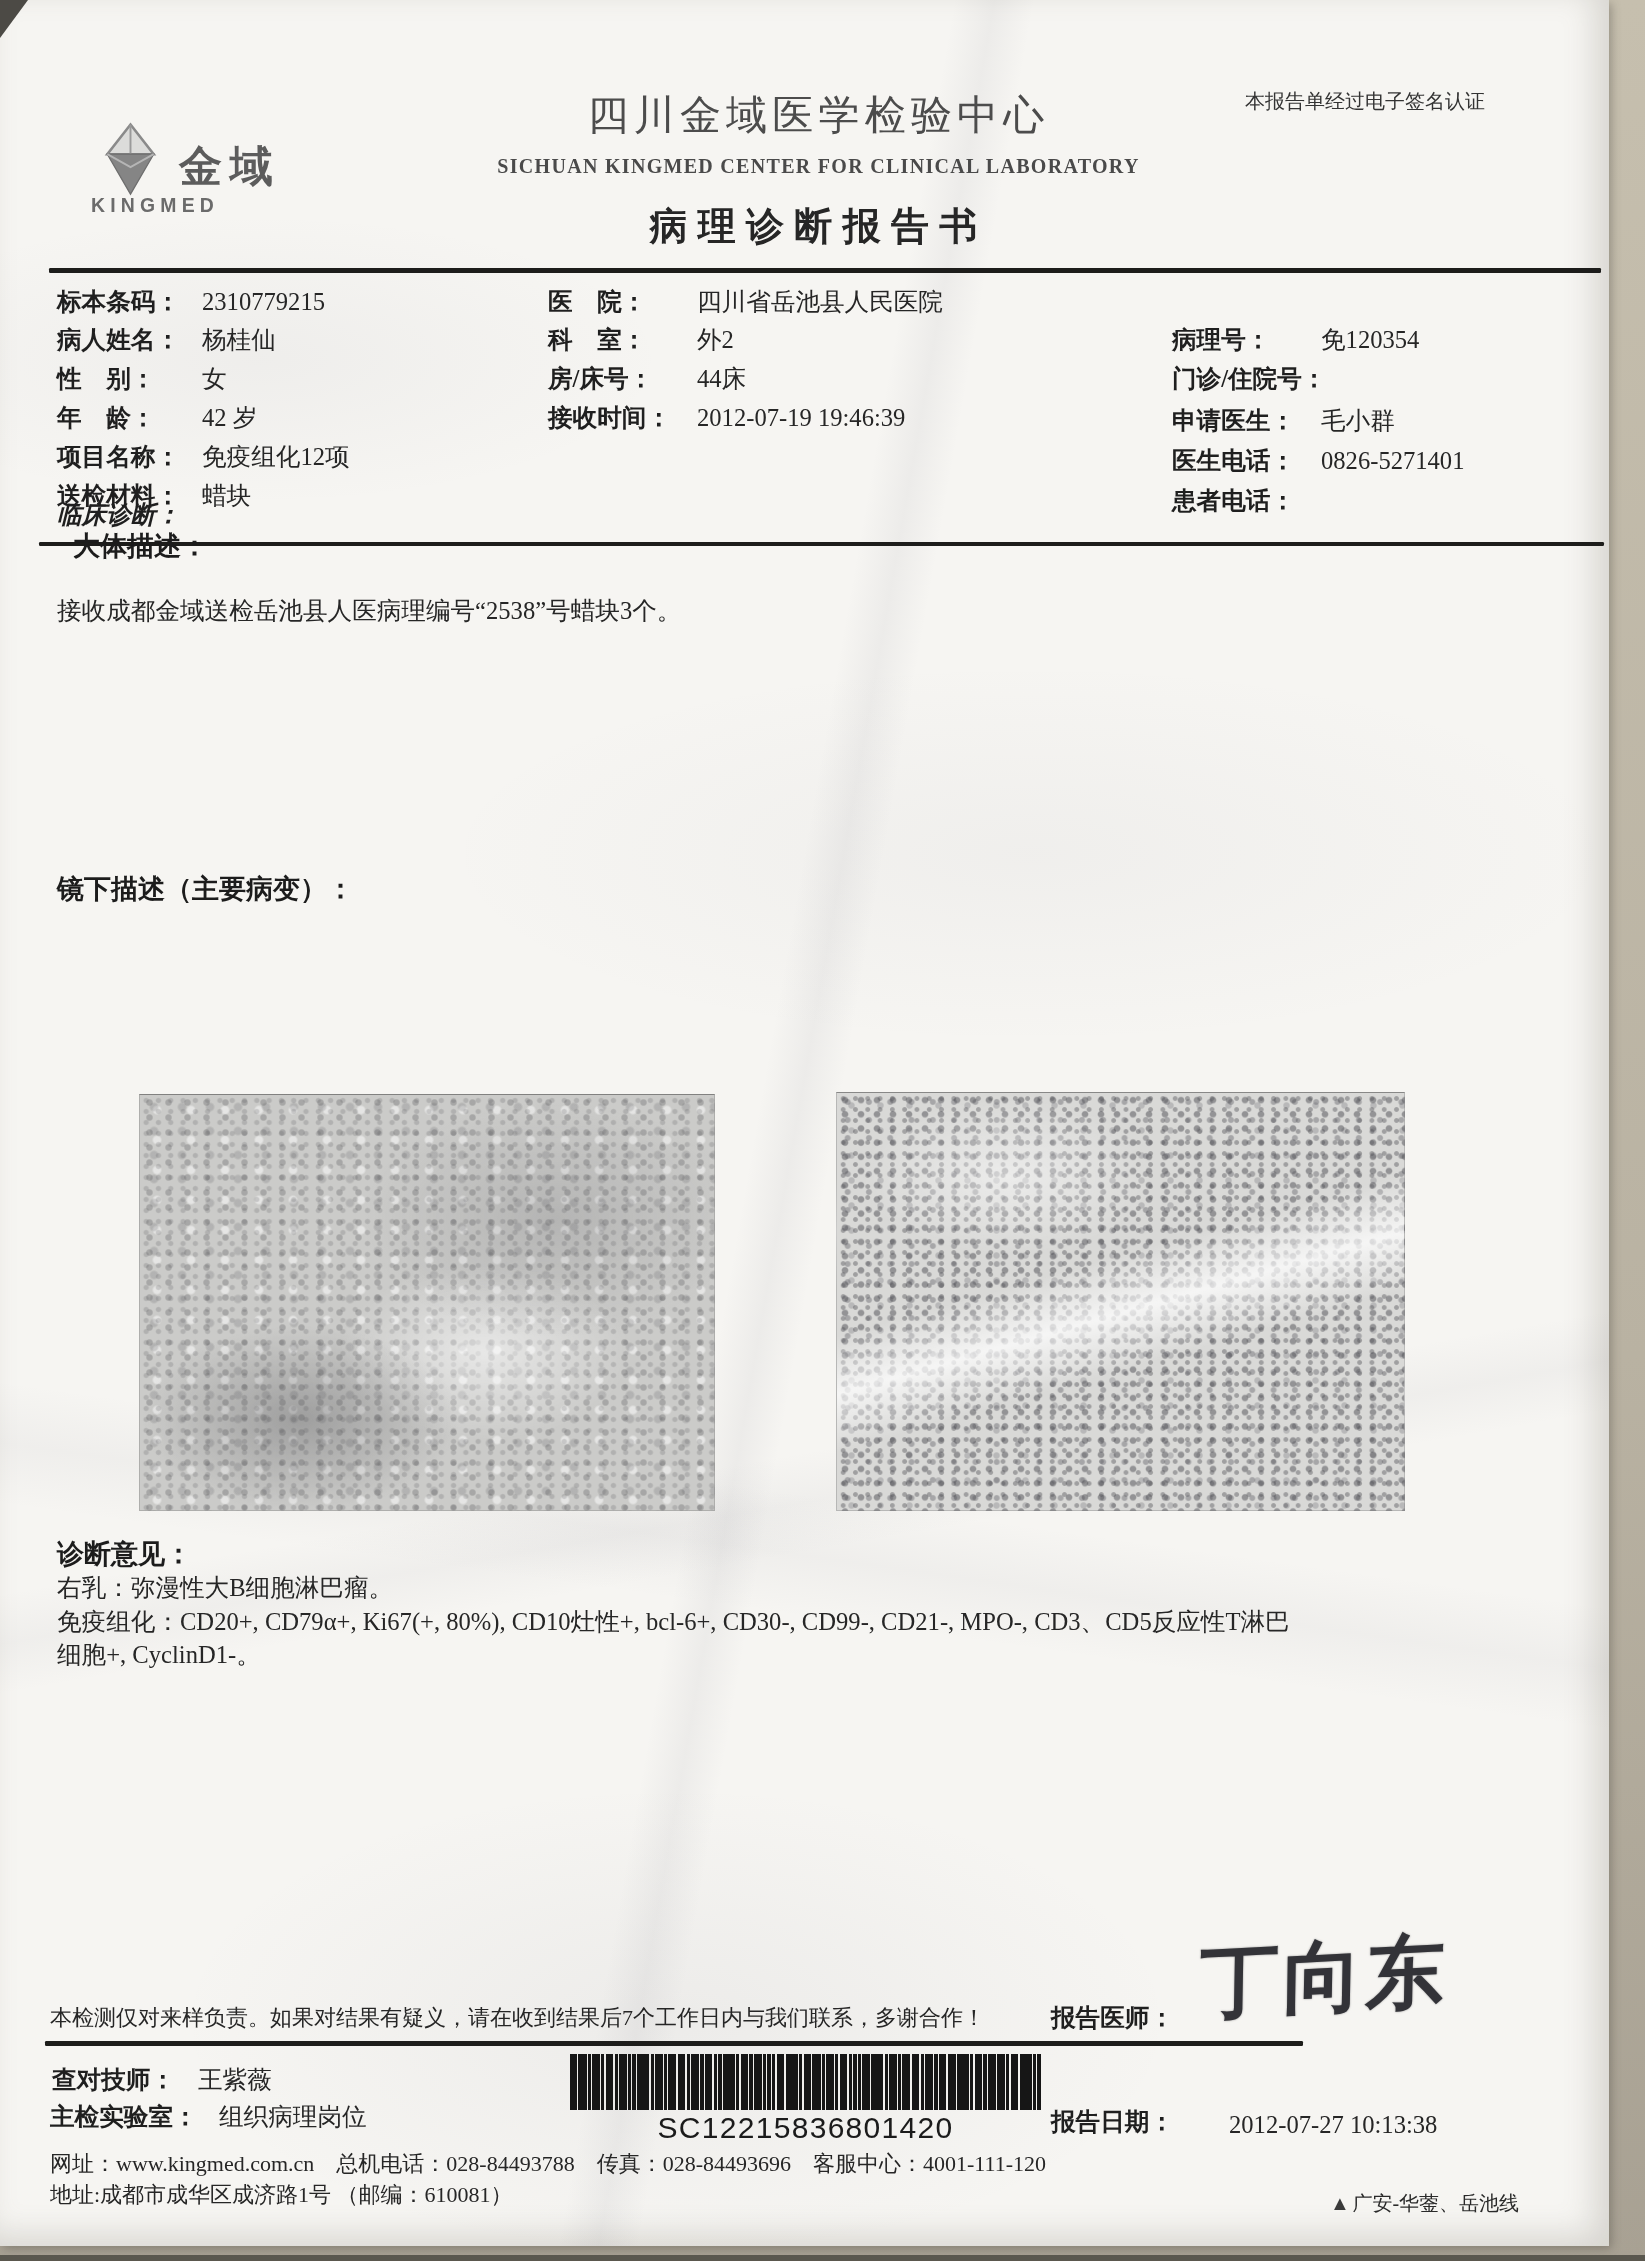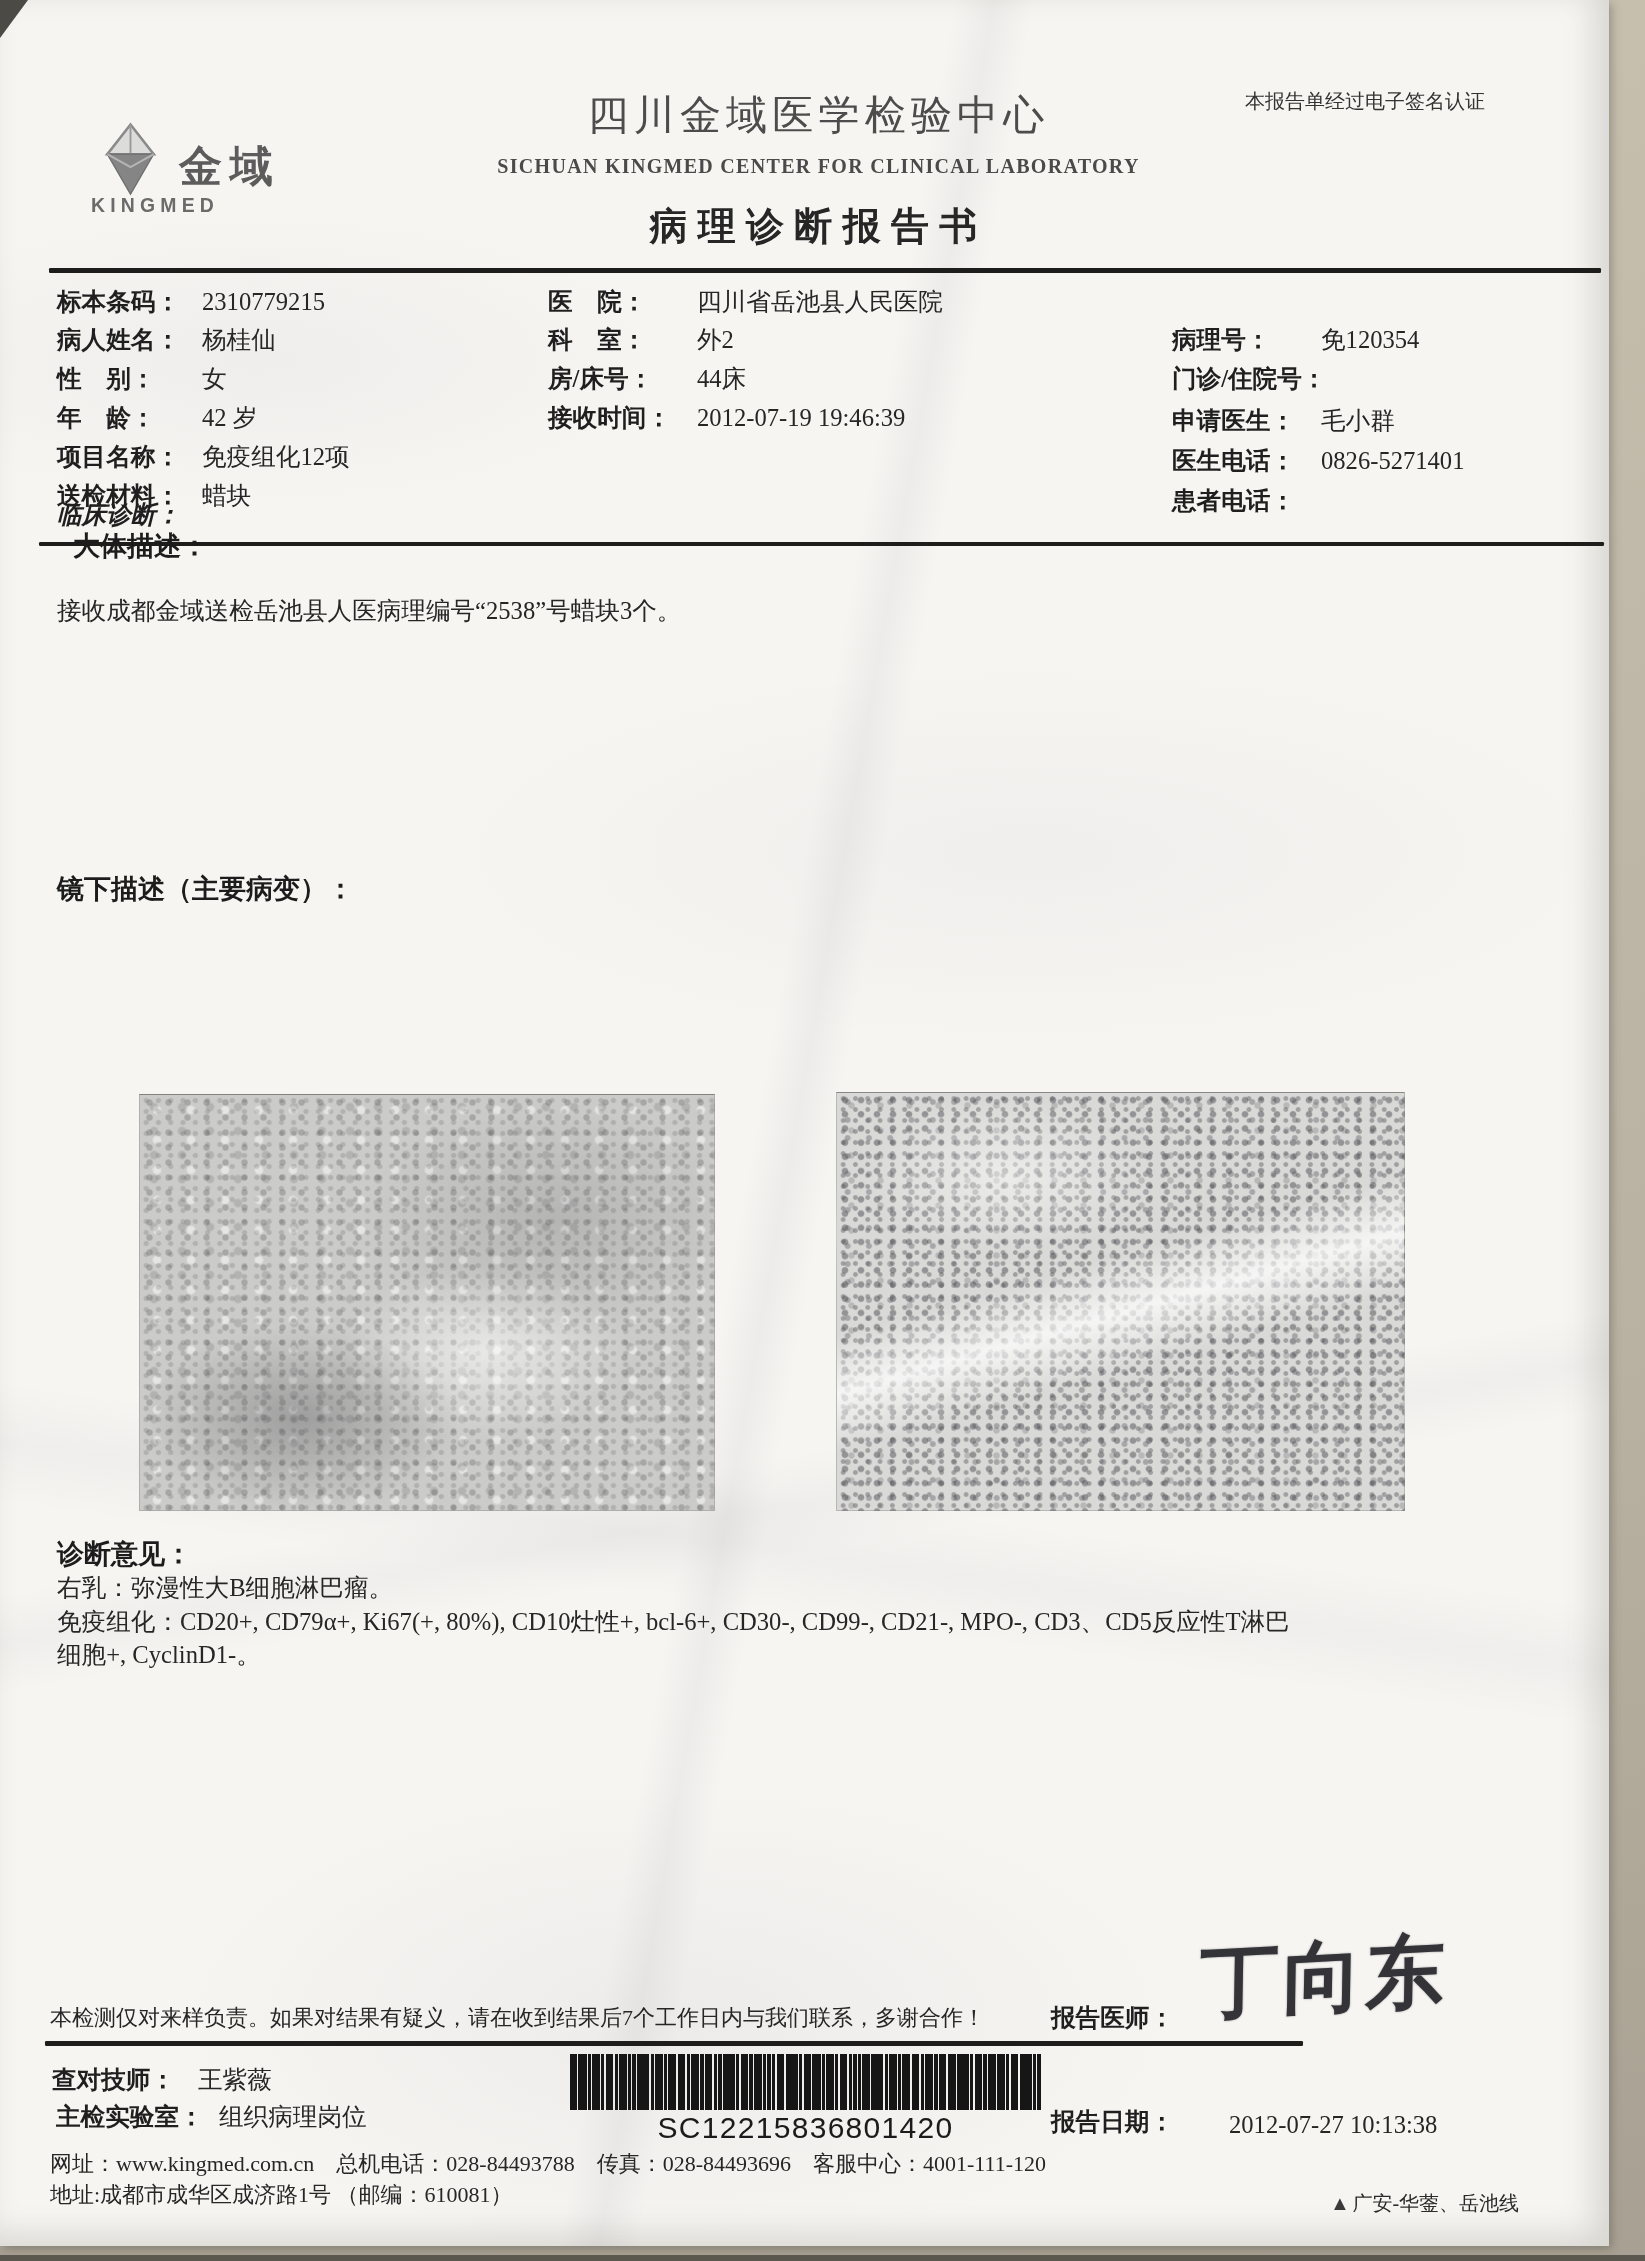--- a/index.html
+++ b/index.html
@@ -158,21 +158,21 @@
     <div class="t" style="top:1640px;left:57px;">细胞+, CyclinD1-。</div>
 
     <div class="t small" style="top:2005px;left:50px;">本检测仅对来样负责。如果对结果有疑义，请在收到结果后7个工作日内与我们联系，多谢合作！</div>
     <span class="t lab" style="top:2003px;left:1051px;">报告医师：</span>
     <div class="t signature">丁向东</div>
 
     <div class="rule" style="left:45px;top:2041px;width:1258px;height:4.5px;"></div>
 
     <span class="t lab" style="top:2065px;left:52px;">查对技师：</span>
     <span class="t" style="top:2065px;left:198px;">王紫薇</span>
-    <span class="t lab" style="top:2102px;left:56px;">主检实验室：</span>
+    <span class="t lab" style="top:2102px;left:50px;">主检实验室：</span>
     <span class="t" style="top:2102px;left:219px;">组织病理岗位</span>
 
     <div class="barcode"></div>
     <div class="t barcode-num">SC12215836801420</div>
 
     <span class="t lab" style="top:2107px;left:1051px;">报告日期：</span>
     <span class="t" style="top:2110px;left:1229px;">2012-07-27 10:13:38</span>
 
     <div class="t small" style="top:2151px;left:50px;">网址：www.kingmed.com.cn　总机电话：028-84493788　传真：028-84493696　客服中心：4001-111-120</div>
     <div class="t small" style="top:2182px;left:50px;">地址:成都市成华区成济路1号 （邮编：610081）</div>

